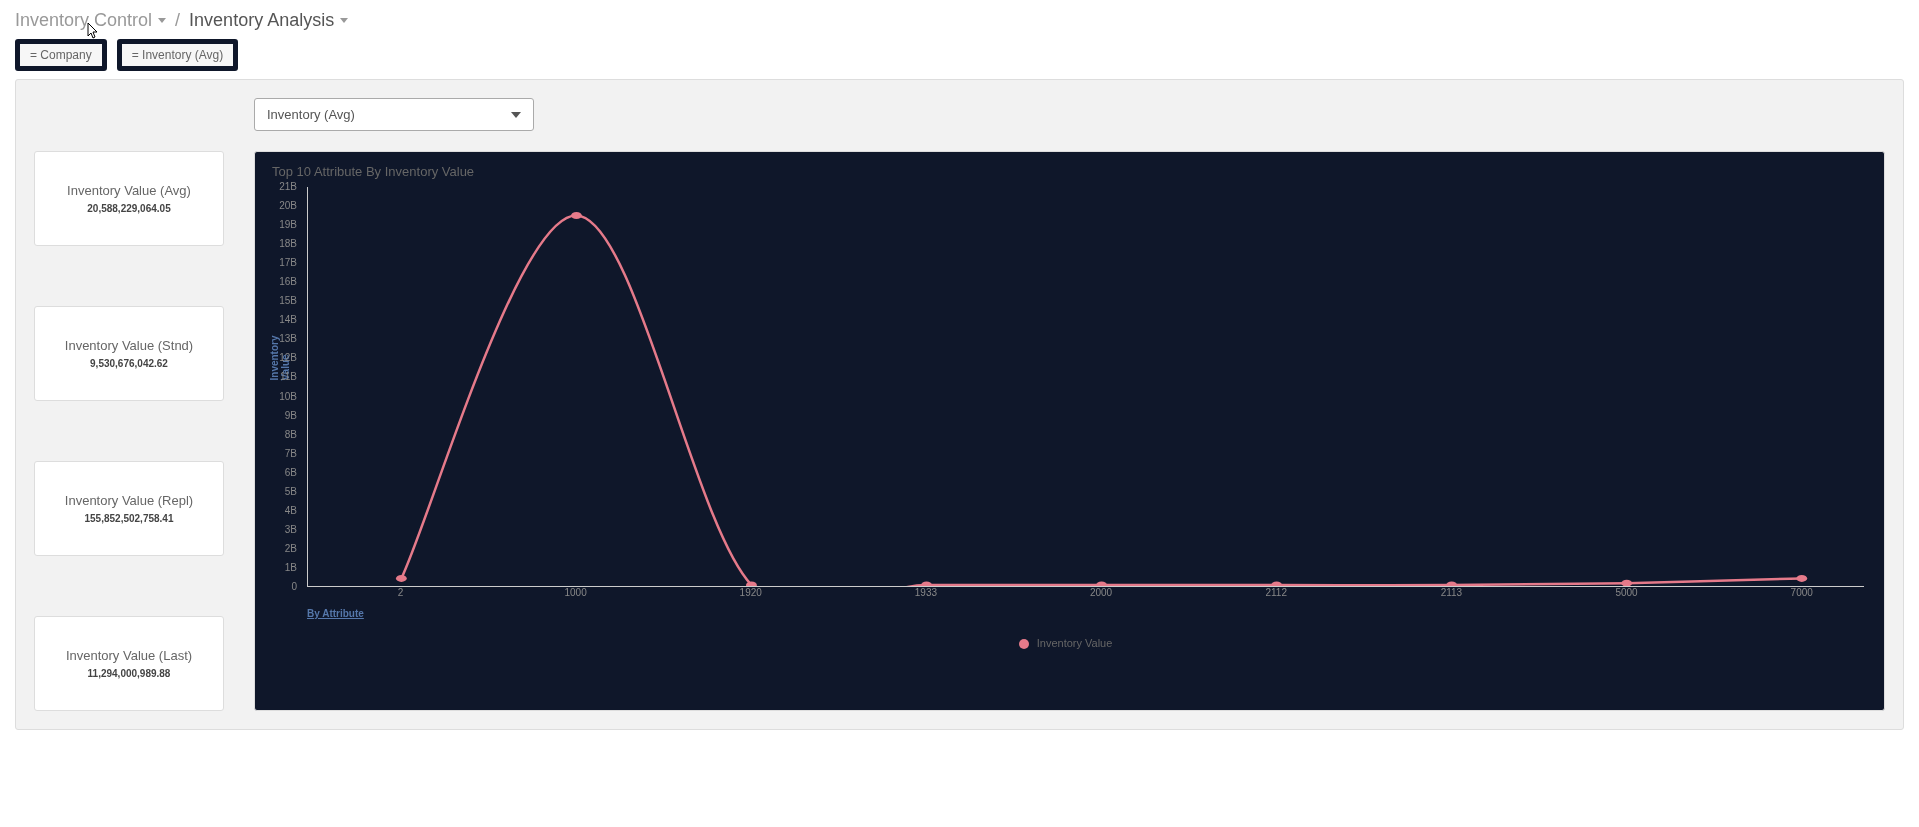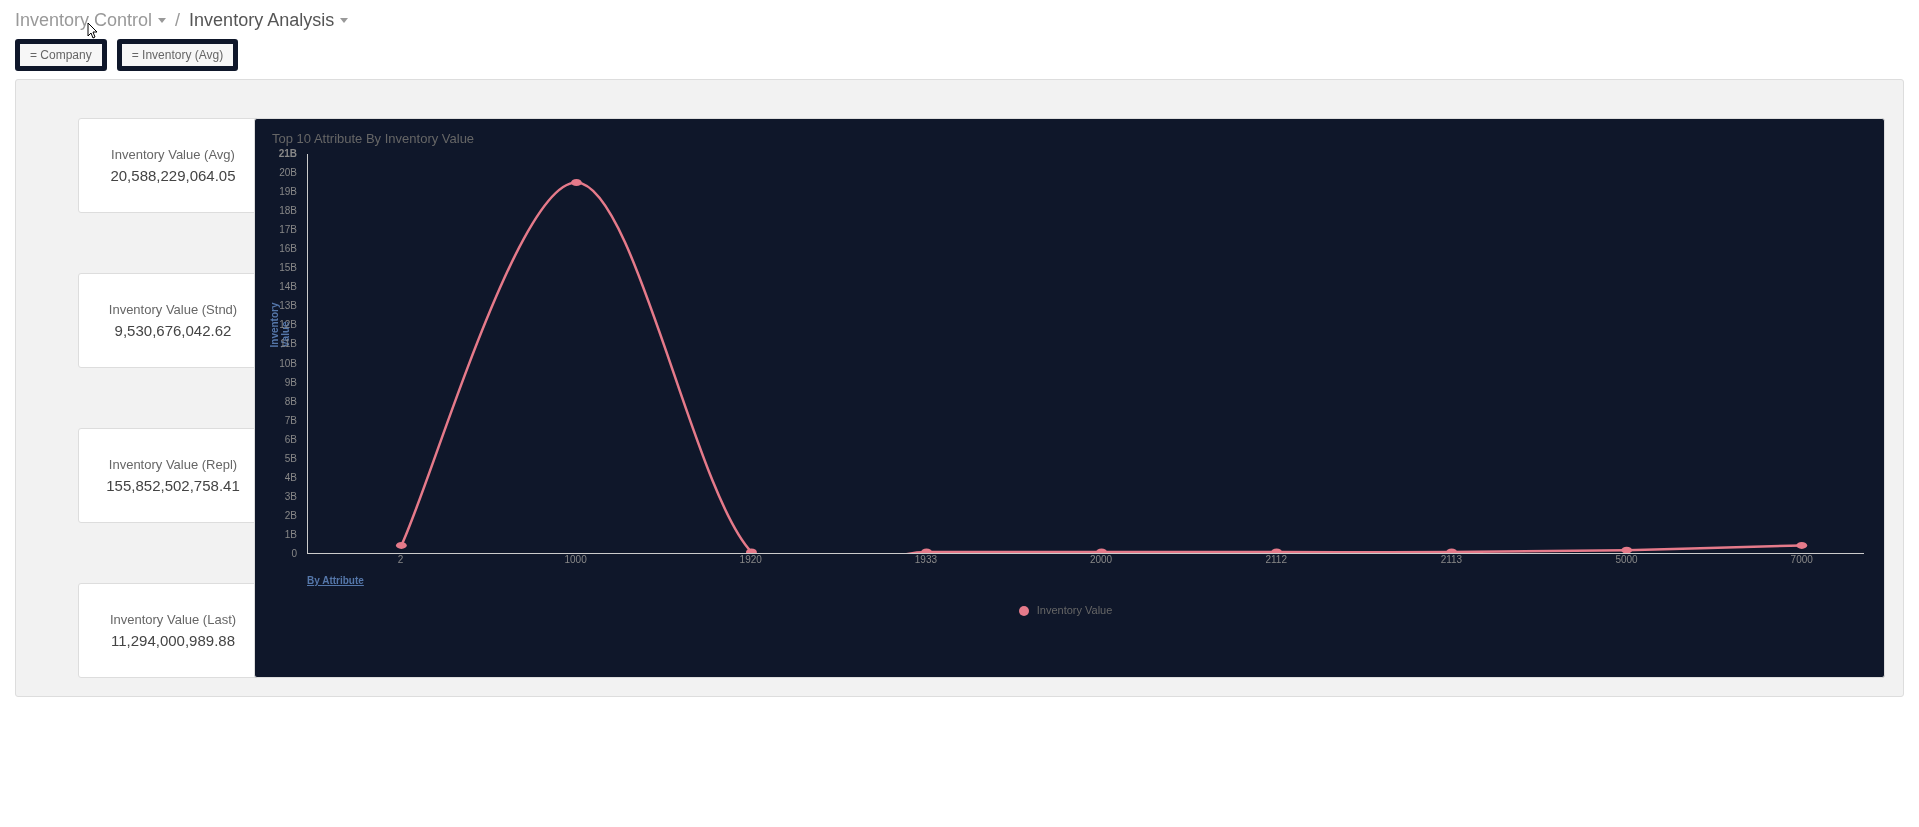--- a/index.html
+++ b/index.html
@@ -117,31 +117,30 @@
 .kpi-box {
   background: #fff;
   border: 1px solid #ddd;
   border-radius: 3px;
   width: 190px;
   height: 95px;
   display: flex;
   flex-direction: column;
   align-items: center;
   justify-content: center;
-  margin-left: 44px;
 }
 .kpi-label {
   font-size: 13px;
   color: #666;
   margin-bottom: 5px;
 }
 .kpi-value {
-  font-size: 15px;
+  font-size: 10px;
   color: #444;
-  font-weight: 400;
+  font-weight: 700;
 }
 .chart-panel {
   background: #0f172a;
   border: 1px solid #ddd;
   border-radius: 3px;
   padding: 12px 20px 12px 12px;
 }
 .chart-title {
   font-size: 13px;
   color: #666;
@@ -258,20 +257,24 @@
 <div class="filter-chips">
   <div class="chip">= Company</div>
   <div class="chip">= Inventory (Avg)</div>
 </div>
 
 <div class="dashboard-frame">
   <div class="dashboard-inner">
 
     <div></div>
     <div class="top-selectors">
+      <div class="dropdown inventory">
+        <span>Inventory (Avg)</span>
+        <span class="caret"></span>
+      </div>
     </div>
 
     <div class="kpi-column">
       <div class="kpi-box">
         <div class="kpi-label">Inventory Value (Avg)</div>
         <div class="kpi-value">20,588,229,064.05</div>
       </div>
       <div class="kpi-box">
         <div class="kpi-label">Inventory Value (Stnd)</div>
         <div class="kpi-value">9,530,676,042.62</div>
@@ -305,21 +308,21 @@
             <div class="y-tick" style="bottom: calc(52.381% - 5px);">11B</div>
             <div class="y-tick" style="bottom: calc(57.1429% - 5px);">12B</div>
             <div class="y-tick" style="bottom: calc(61.9048% - 5px);">13B</div>
             <div class="y-tick" style="bottom: calc(66.6667% - 5px);">14B</div>
             <div class="y-tick" style="bottom: calc(71.4286% - 5px);">15B</div>
             <div class="y-tick" style="bottom: calc(76.1905% - 5px); margin-left: 40px;">16B</div>
             <div class="y-tick" style="bottom: calc(80.9524% - 5px);">17B</div>
             <div class="y-tick" style="bottom: calc(85.7143% - 5px);">18B</div>
             <div class="y-tick" style="bottom: calc(90.4762% - 5px);">19B</div>
             <div class="y-tick" style="bottom: calc(95.2381% - 5px);">20B</div>
-            <div class="y-tick" style="bottom: calc(100% - 5px); font-weight: bold;">21B</div>
+            <div class="y-tick" style="bottom: calc(100% - 5px);">21B</div>
           </div>
         <div class="plot">
           <svg id="chart-svg" viewBox="0 0 1000 400" preserveAspectRatio="none">
               <path d="M 60 392.3809523809524 C 78.75 331.74603174603175, 135 27.46031746031745, 172.5 28.571428571428555 C 210 29.68253968253966, 247.5 337.3015873015873, 285 399.04761904761904 C 322.5 460.7936507936508, 360 399.04761904761904, 397.5 399.04761904761904 C 435 399.04761904761904, 472.5 399.04761904761904, 510 399.04761904761904 C 547.5 399.04761904761904, 585 399.04761904761904, 622.5 399.04761904761904 C 660 399.04761904761904, 697.5 399.36507936507934, 735 399.04761904761904 C 772.5 398.73015873015873, 810 398.25396825396825, 847.5 397.14285714285717 C 885 396.0317460317461, 941.25 393.1746031746032, 960 392.3809523809524" fill="none" stroke="#e57a8a" stroke-width="2.5" vector-effect="non-scaling-stroke"></path>
               <circle cx="60" cy="392.3809523809524" r="3.5" fill="#e57a8a" vector-effect="non-scaling-stroke"></circle>
               <circle cx="172.5" cy="28.571428571428555" r="3.5" fill="#e57a8a" vector-effect="non-scaling-stroke"></circle>
               <circle cx="285" cy="399.04761904761904" r="3.5" fill="#e57a8a" vector-effect="non-scaling-stroke"></circle>
               <circle cx="397.5" cy="399.04761904761904" r="3.5" fill="#e57a8a" vector-effect="non-scaling-stroke"></circle>
               <circle cx="510" cy="399.04761904761904" r="3.5" fill="#e57a8a" vector-effect="non-scaling-stroke"></circle>
               <circle cx="622.5" cy="399.04761904761904" r="3.5" fill="#e57a8a" vector-effect="non-scaling-stroke"></circle>

